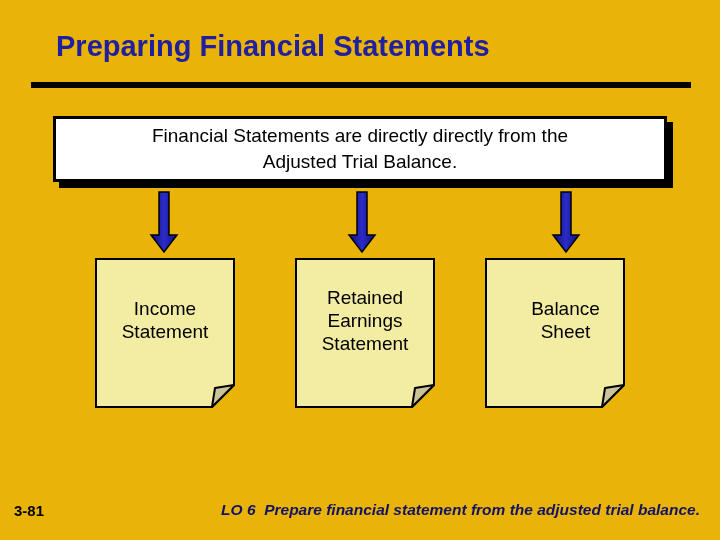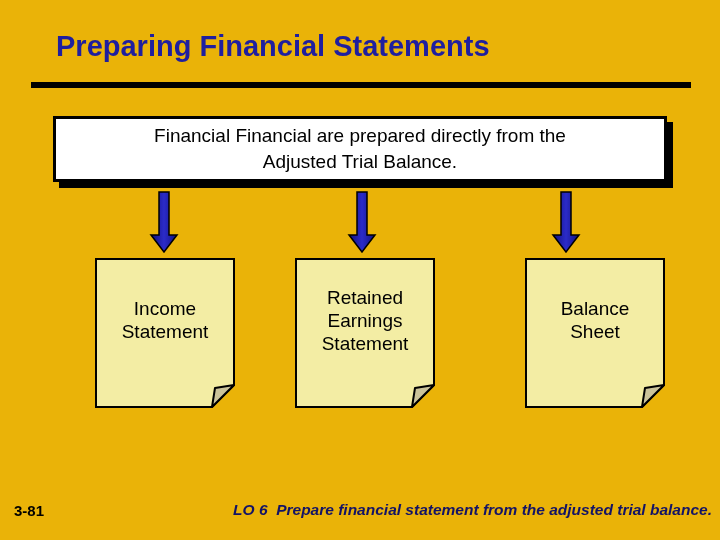--- a/index.html
+++ b/index.html
@@ -29,35 +29,35 @@
     box-shadow:6px 6px 0 var(--color-outline,#000000);
     display:flex;align-items:center;justify-content:center;
   }
   .callout-text{
     font-size:19px;line-height:26px;color:#000;
     text-align:center;white-space:pre-line;
   }
   .down-arrow{position:absolute;top:191px;width:30px;height:62px;}
   .arrow-1{left:149px;} .arrow-2{left:347px;} .arrow-3{left:551px;}
   .note{position:absolute;top:258px;width:140px;height:150px;}
-  .note-1{left:95px;border-radius:27px;} .note-2{left:295px;} .note-3{left:525px;}
+  .note-1{left:95px;border-radius:27px;} .note-2{left:295px;} .note-3{left:485px;padding-left:21px;}
   .note svg{position:absolute;left:0;top:0;}
   .note-label{
     position:absolute;left:0;top:0;width:100%;height:100%;
     box-sizing:border-box;padding-bottom:26px;
     display:flex;align-items:center;justify-content:center;
     font-size:19px;line-height:23px;color:#000;
     text-align:center;white-space:pre-line;
   }
   .page-number{
     position:absolute;left:14px;top:502px;
     font-size:15px;font-weight:bold;color:#000;
   }
   .learning-objective{
-    position:absolute;right:8px;top:501px;
+    position:absolute;right:20px;top:501px;
     font-size:15.5px;font-weight:bold;font-style:italic;
     color:var(--color-footer,#131366);
     white-space:pre;
   }
   .svg-defs{position:absolute;width:0;height:0;}
 </style>
 </head>
 <body>
 
 <svg class="svg-defs" aria-hidden="true">
@@ -70,21 +70,21 @@
   </defs>
 </svg>
 
 <div class="slide">
 
   <div class="slide-title">Preparing Financial Statements</div>
 
   <div class="title-rule"></div>
 
   <div class="callout-box">
-    <div class="callout-text">Financial Financial are prepared directly from the
+    <div class="callout-text">Financial Statements are directly directly from the
 Adjusted Trial Balance.</div>
   </div>
 
   <svg class="down-arrow arrow-1" viewBox="0 0 30 62">
     <polygon points="10,1 20,1 20,44 28,44 15,61 2,44 10,44" fill="url(#arrowGrad)" stroke="#000" stroke-width="1.5" stroke-linejoin="miter"></polygon>
   </svg>
   <svg class="down-arrow arrow-2" viewBox="0 0 30 62">
     <polygon points="10,1 20,1 20,44 28,44 15,61 2,44 10,44" fill="url(#arrowGrad)" stroke="#000" stroke-width="1.5" stroke-linejoin="miter"></polygon>
   </svg>
   <svg class="down-arrow arrow-3" viewBox="0 0 30 62">

